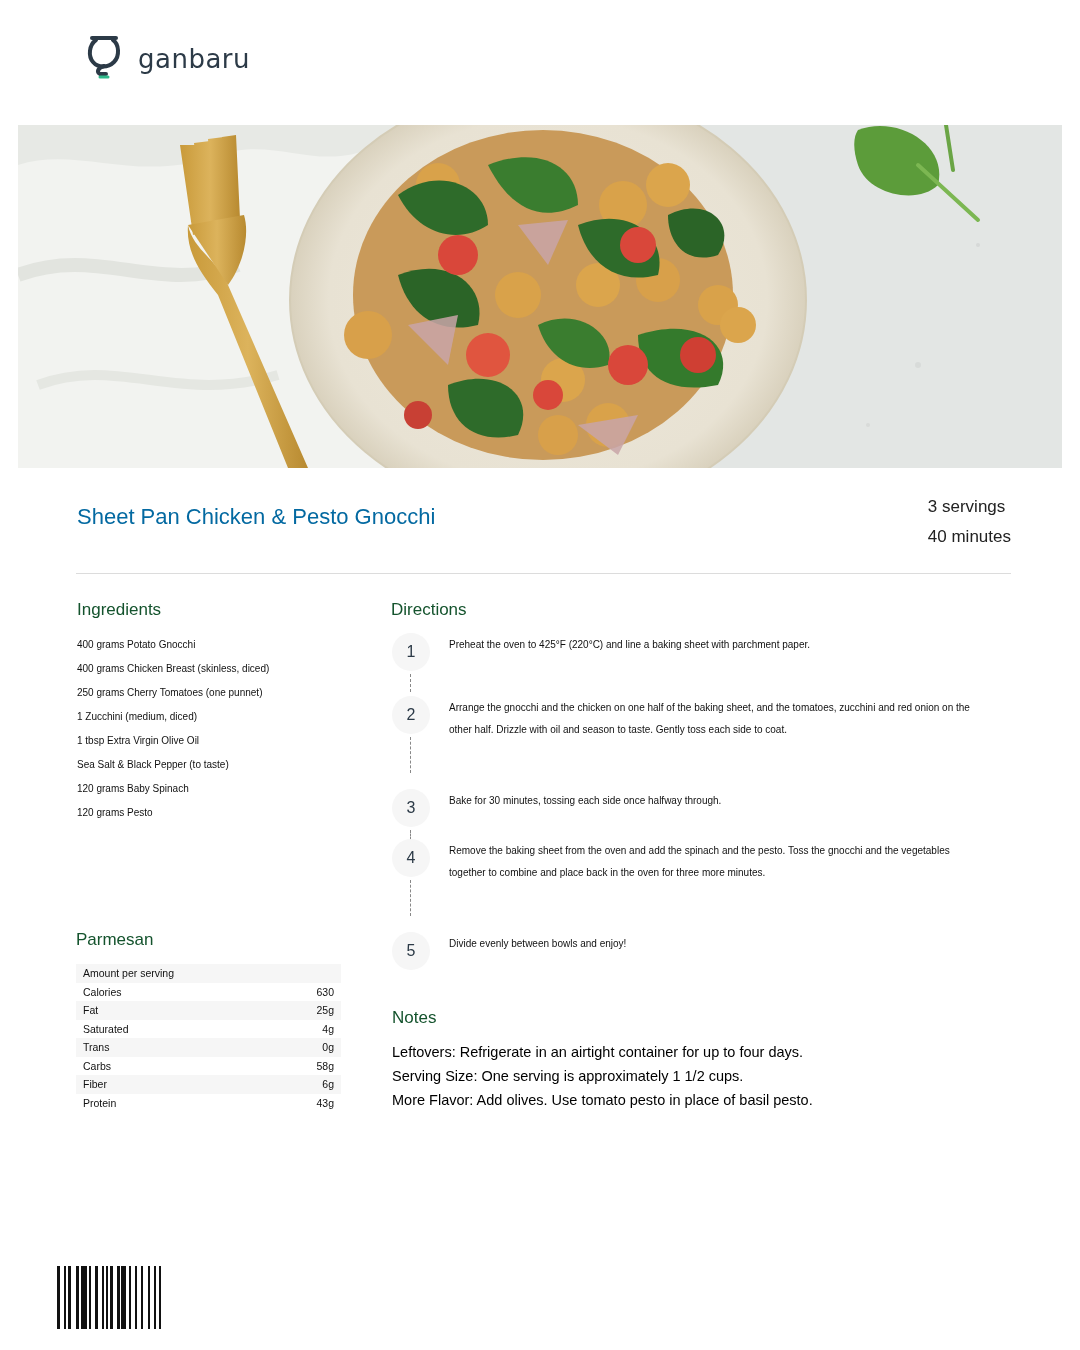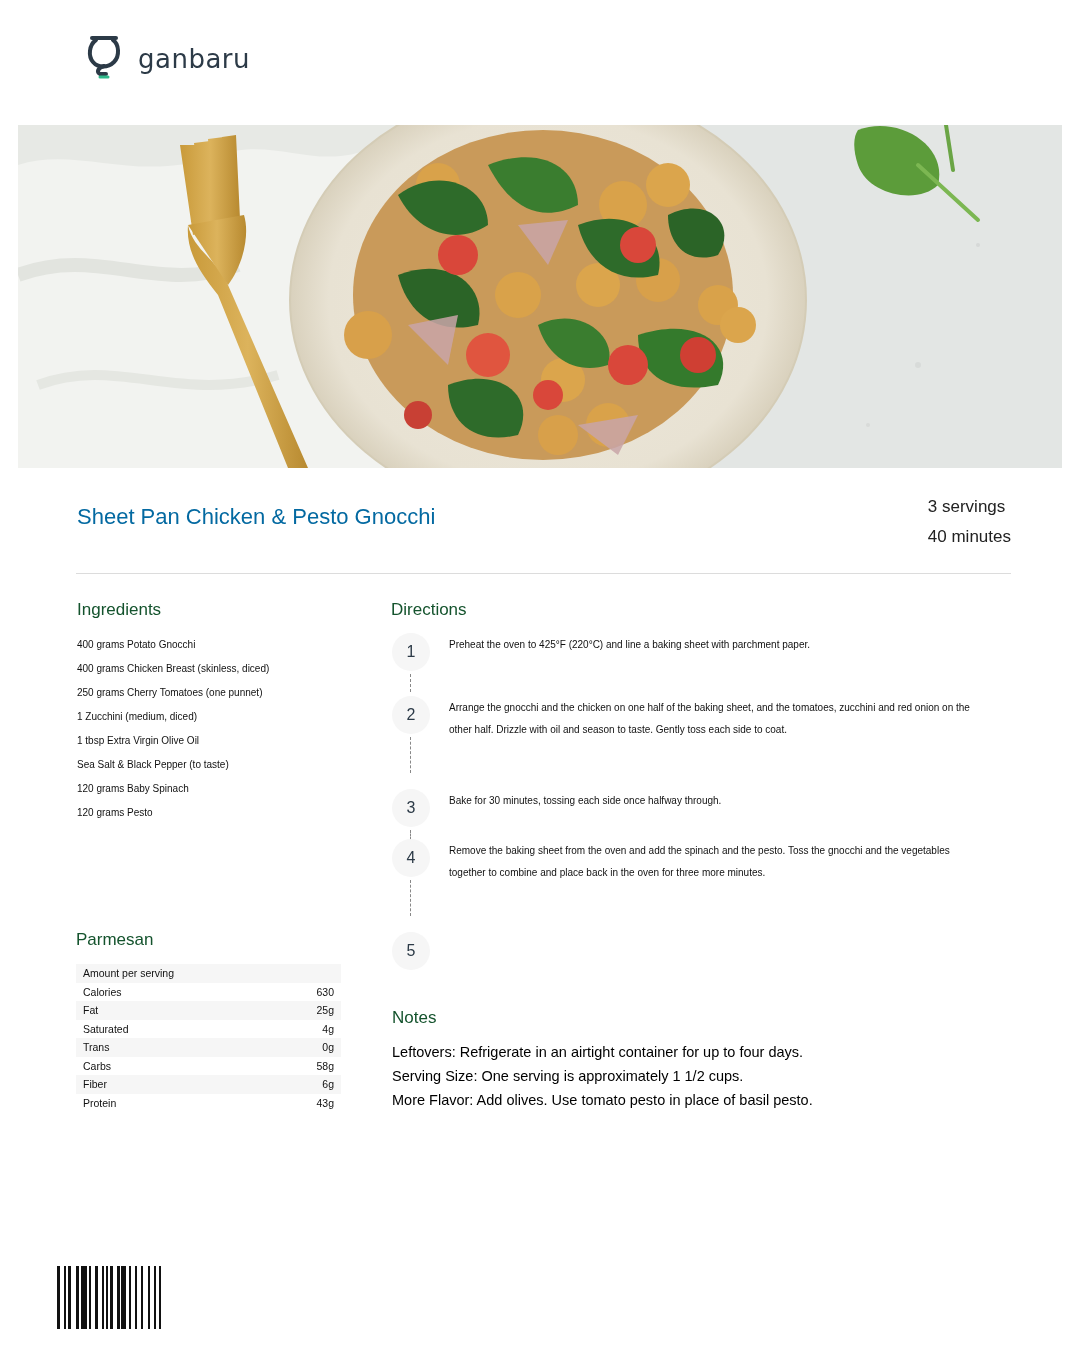--- a/index.html
+++ b/index.html
@@ -213,20 +213,21 @@
     <div class="step-text">Bake for 30 minutes, tossing each side once halfway through.</div>
     <div class="step-line" style="top:40px;height:10px"></div>
   </div>
   <div class="step" style="height:93px">
     <div class="step-num">4</div>
     <div class="step-text">Remove the baking sheet from the oven and add the spinach and the pesto. Toss the gnocchi and the vegetables together to combine and place back in the oven for three more minutes.</div>
     <div class="step-line" style="top:40px;height:36px"></div>
   </div>
   <div class="step" style="height:40px">
     <div class="step-num">5</div>
+    <div class="step-text">Divide evenly between bowls and enjoy!</div>
   </div>
 </div>
 
 <div class="notes">
   <div class="section-h">Notes</div>
   <div class="note">Leftovers: Refrigerate in an airtight container for up to four days.</div>
   <div class="note">Serving Size: One serving is approximately 1 1/2 cups.</div>
   <div class="note">More Flavor: Add olives. Use tomato pesto in place of basil pesto.</div>
 </div>
 

